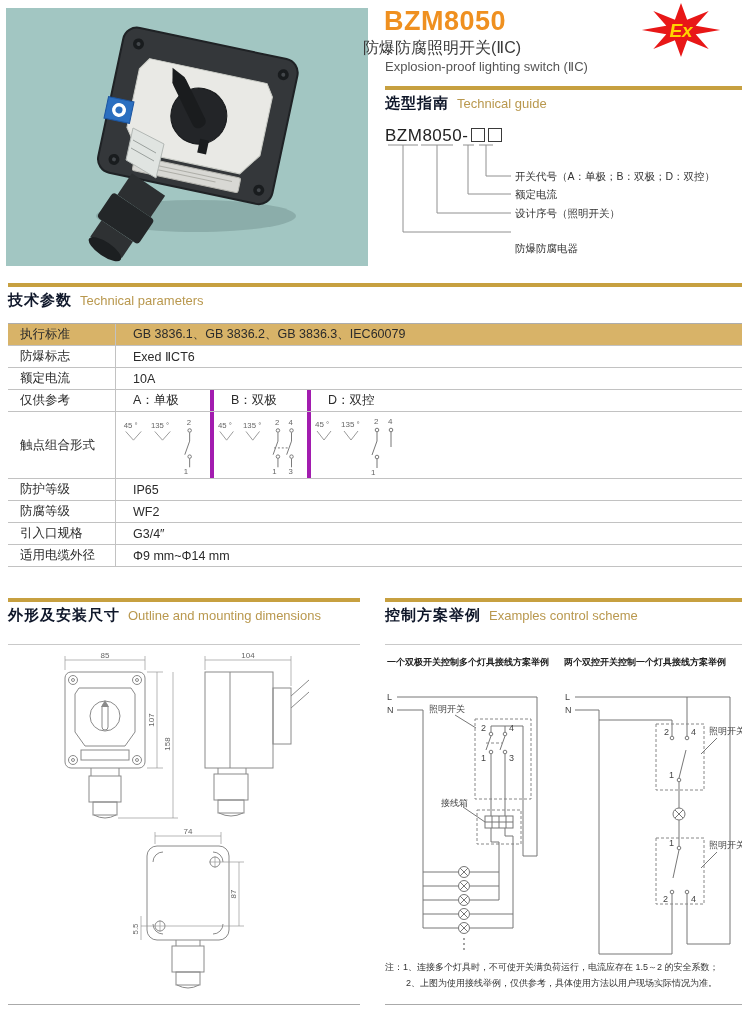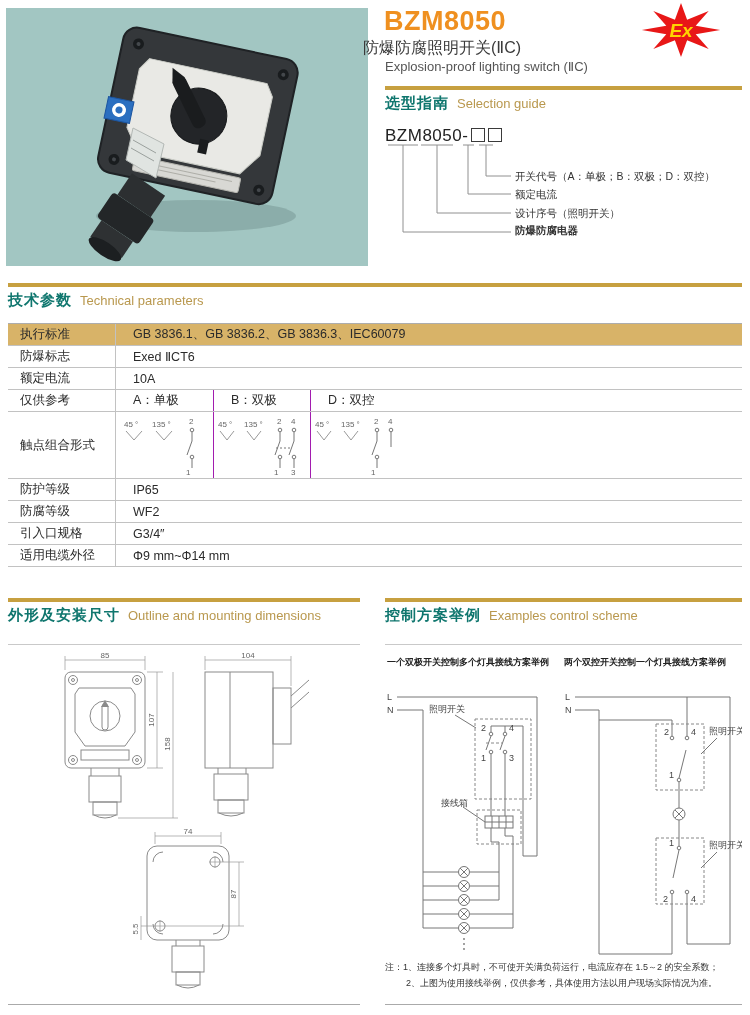--- a/index.html
+++ b/index.html
@@ -4,37 +4,37 @@
 <style>
   html,body{margin:0;padding:0;}
   body{
     width:750px;height:1015px;position:relative;background:#ffffff;
     font-family:"Liberation Sans","DejaVu Sans",sans-serif;color:#333;overflow:hidden;
   }
   .abs{position:absolute;}
   
   .goldbar{height:4px;background:#c7a040;}
   .sec-head{white-space:nowrap;}
-  .sec-head .cn{font-size:15px;font-weight:bold;color:#0f766e;letter-spacing:1px;}
+  .sec-head .cn{font-size:15px;font-weight:bold;color:#0f172a;letter-spacing:1px;}
   .sec-head .en{font-size:13px;color:#b9984e;margin-left:8px;}
   .hairline{height:1px;background:#c9c9c9;}
   
   .model-title{font-size:27px;font-weight:bold;color:#ef9020;letter-spacing:0.5px;}
   .sub-cn{font-size:16px;color:#3a3a3a;}
   .sub-en{font-size:13px;color:#555;}
   
   .model-code{font-size:17px;color:#222;letter-spacing:0.5px;white-space:nowrap;}
   .code-box{display:inline-block;width:12px;height:12px;border:1.5px solid #3a3a3a;margin-left:3px;vertical-align:-1px;}
   .guide-label{font-size:10.5px;color:#333;white-space:nowrap;line-height:12px;text-align:right;}
   
   .ttable{width:734px;border-top:1px solid #adadad;font-size:12.5px;color:#2b2b2b;}
   .trow{display:flex;align-items:stretch;border-bottom:1px solid #c2c2c2;min-height:21px;}
   .tlabel{width:95px;padding-left:12px;display:flex;align-items:center;border-right:1px solid #c2c2c2;flex:none;}
   .tval{flex:1;padding-left:17px;display:flex;align-items:center;}
-  .tcell{display:flex;align-items:center;padding-left:17px;border-right:1px solid #a21caf;flex:none;box-sizing:border-box;}
+  .tcell{display:flex;align-items:center;padding-left:17px;border-right:4px solid #a21caf;flex:none;box-sizing:border-box;}
   .cellA{width:98px;}
   .cellB{width:97px;}
   .cellD{border-right:none;flex:1;}
   .row-first{background:#d8b368;}
   .row-contact{height:66px;}
   .dcell{padding:0;display:flex;align-items:center;}
   
   .scheme-caption{font-size:9px;font-weight:bold;color:#222;white-space:nowrap;}
   .note-line{font-size:9px;color:#333;white-space:nowrap;line-height:15px;}
   svg{display:block;}
@@ -95,41 +95,41 @@
 <div class="abs sub-cn" style="left:363px;top:38px;">防爆防腐照明开关(ⅡC)</div>
 <div class="abs sub-en" style="left:385px;top:59px;">Explosion-proof lighting switch (ⅡC)</div>
 
 <svg class="abs" style="left:640px;top:3px;" width="84" height="56" viewBox="0 0 84 56">
   <polygon points="80.2,27 55.7,31.2 68.7,46.1 47.1,37.2 41,54 34.9,37.2 13.3,46.1 26.3,31.2 1.8,27 26.3,22.8 13.3,7.9 34.9,16.8 41,0 47.1,16.8 68.7,7.9 55.7,22.8" fill="#e81717"></polygon>
   <text x="41" y="34" text-anchor="middle" font-size="19" font-weight="bold" font-style="italic" fill="#ffd400">Ex</text>
 </svg>
 
 <div class="abs goldbar" style="left:385px;top:86px;width:357px;"></div>
 <div class="abs sec-head" style="left:385px;top:94px;">
-  <span class="cn">选型指南</span><span class="en">Selection guide</span>
+  <span class="cn">选型指南</span><span class="en">Technical guide</span>
 </div>
 <div class="abs model-code" style="left:385px;top:126px;">
   <span>BZM8050-</span><span class="code-box"></span><span class="code-box"></span>
 </div>
 <svg class="abs" style="left:385px;top:144px;" width="357" height="96" viewBox="0 0 357 96">
   <g stroke="#909090" stroke-width="1" fill="none">
     <polyline points="3,1 33,1"></polyline>
       <polyline points="36,1 68,1"></polyline>
       <polyline points="78,1 89,1"></polyline>
       <polyline points="94,1 108,1"></polyline>
     <polyline points="101,1 101,32 126,32"></polyline>
     <polyline points="83,1 83,50 126,50"></polyline>
     <polyline points="52,1 52,69 126,69"></polyline>
     <polyline points="18,1 18,88 126,88"></polyline>
   </g>
 </svg>
 <div class="abs guide-label" style="left:515px;top:170px;">开关代号（A：单极；B：双极；D：双控）</div>
 <div class="abs guide-label" style="left:515px;top:188px;">额定电流</div>
 <div class="abs guide-label" style="left:515px;top:207px;">设计序号（照明开关）</div>
-<div class="abs guide-label" style="left:515px;top:224px;font-weight:bold;">防爆防腐电器</div>
+<div class="abs guide-label" style="left:515px;top:242px;">防爆防腐电器</div>
 
 <div class="abs goldbar" style="left:8px;top:283px;width:734px;"></div>
 <div class="abs sec-head" style="left:8px;top:291px;">
   <span class="cn">技术参数</span><span class="en">Technical parameters</span>
 </div>
 
 <div class="abs ttable" style="left:8px;top:323px;">
   <div class="trow row-first">
     <div class="tlabel">执行标准</div>
     <div class="tval">GB 3836.1、GB 3836.2、GB 3836.3、IEC60079</div>

